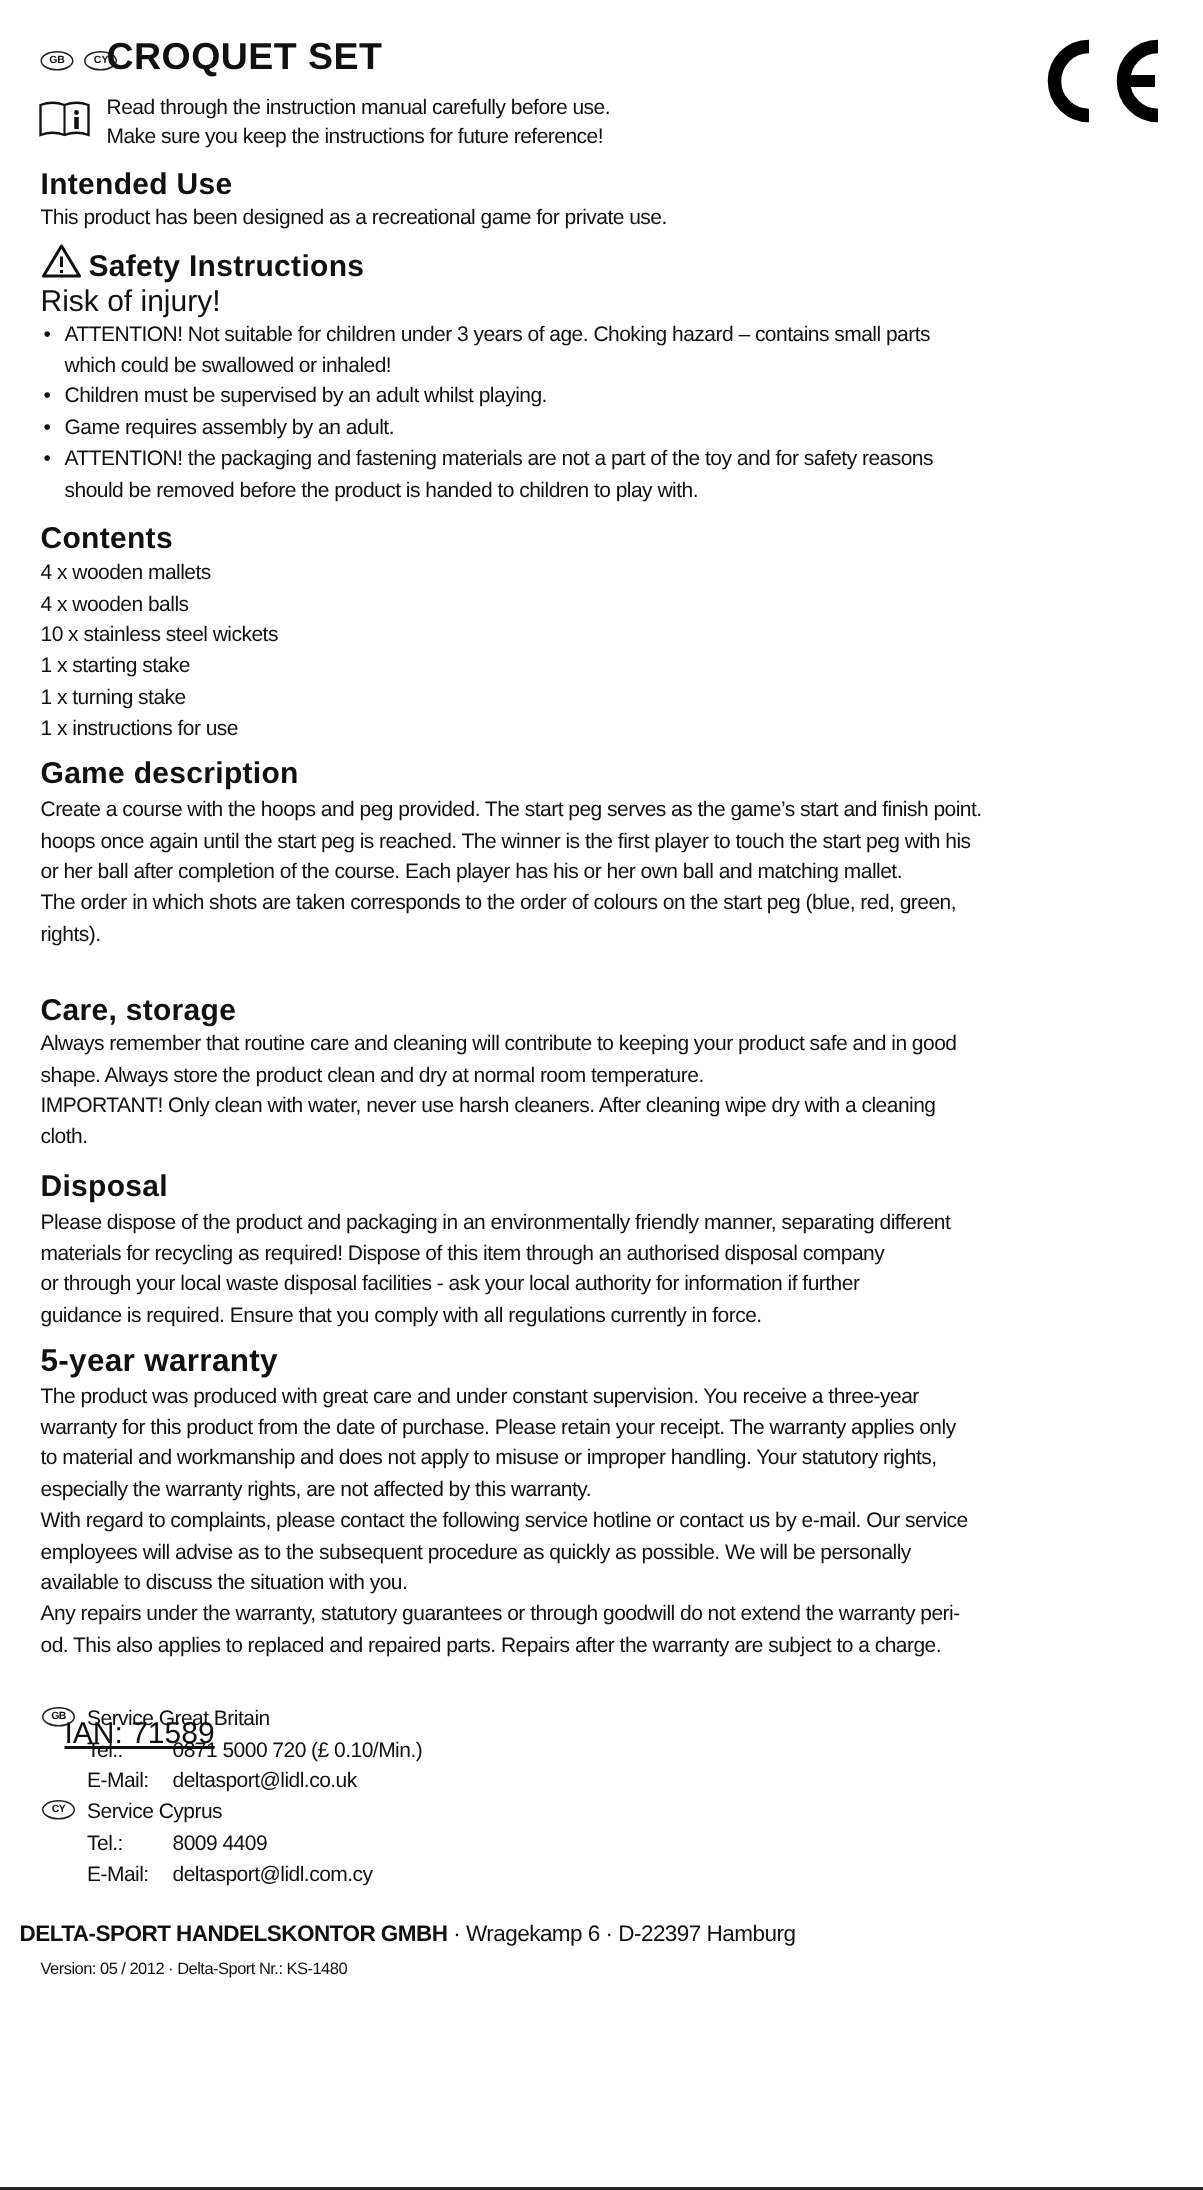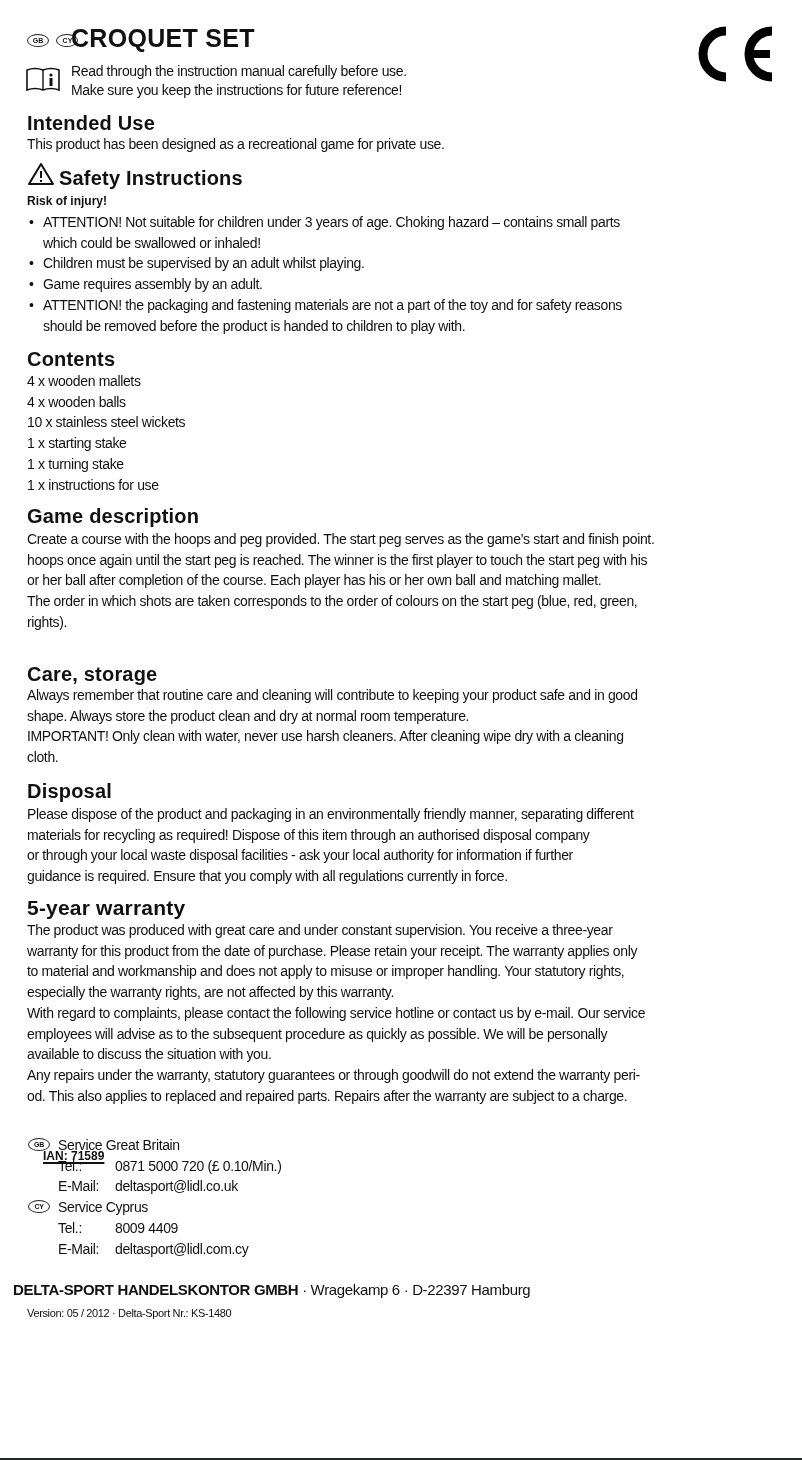--- a/index.html
+++ b/index.html
@@ -5,21 +5,21 @@
   html, body { margin: 0; padding: 0; background: #ffffff; }
   body {
     width: 802px; height: 1460px; position: relative; overflow: hidden;
     font-family: "Liberation Sans", "DejaVu Sans", sans-serif;
     color: #111;
   }
   .abs { position: absolute; }
   .t { font-size: 14px; line-height: 20.7px; letter-spacing: -0.35px; white-space: nowrap; }
   .h2 { font-size: 20px; font-weight: bold; line-height: 24px; letter-spacing: 0.2px; }
   .h1 { font-size: 25px; font-weight: bold; letter-spacing: 0.3px; }
-  .sub { font-size: 12px; font-weight: bold; line-height: 20px; }
+  .sub { font-size: 20px; font-weight: normal; line-height: 20px; }
   .country { display:inline-block; width: 20px; height: 11px; border: 1.5px solid #222; border-radius: 50%;
     font-size: 7px; font-weight: bold; text-align: center; line-height: 11px; box-sizing: content-box; }
   .bullet-row { position: relative; padding-left: 16px; }
   .bullet-row .dot { position: absolute; left: 2px; top: 0; }
   .ce { position:absolute; left: 694px; top: 26px; width: 80px; height: 56px; }
   .contact-row { display:flex; }
   .contact-row .k { width: 57px; }
   .bottom-rule { position:absolute; left:0; bottom:0; width:802px; height:2px; background:#22262b; }
   u { text-decoration-thickness: 2px; text-underline-offset: 2px; }
 </style>

